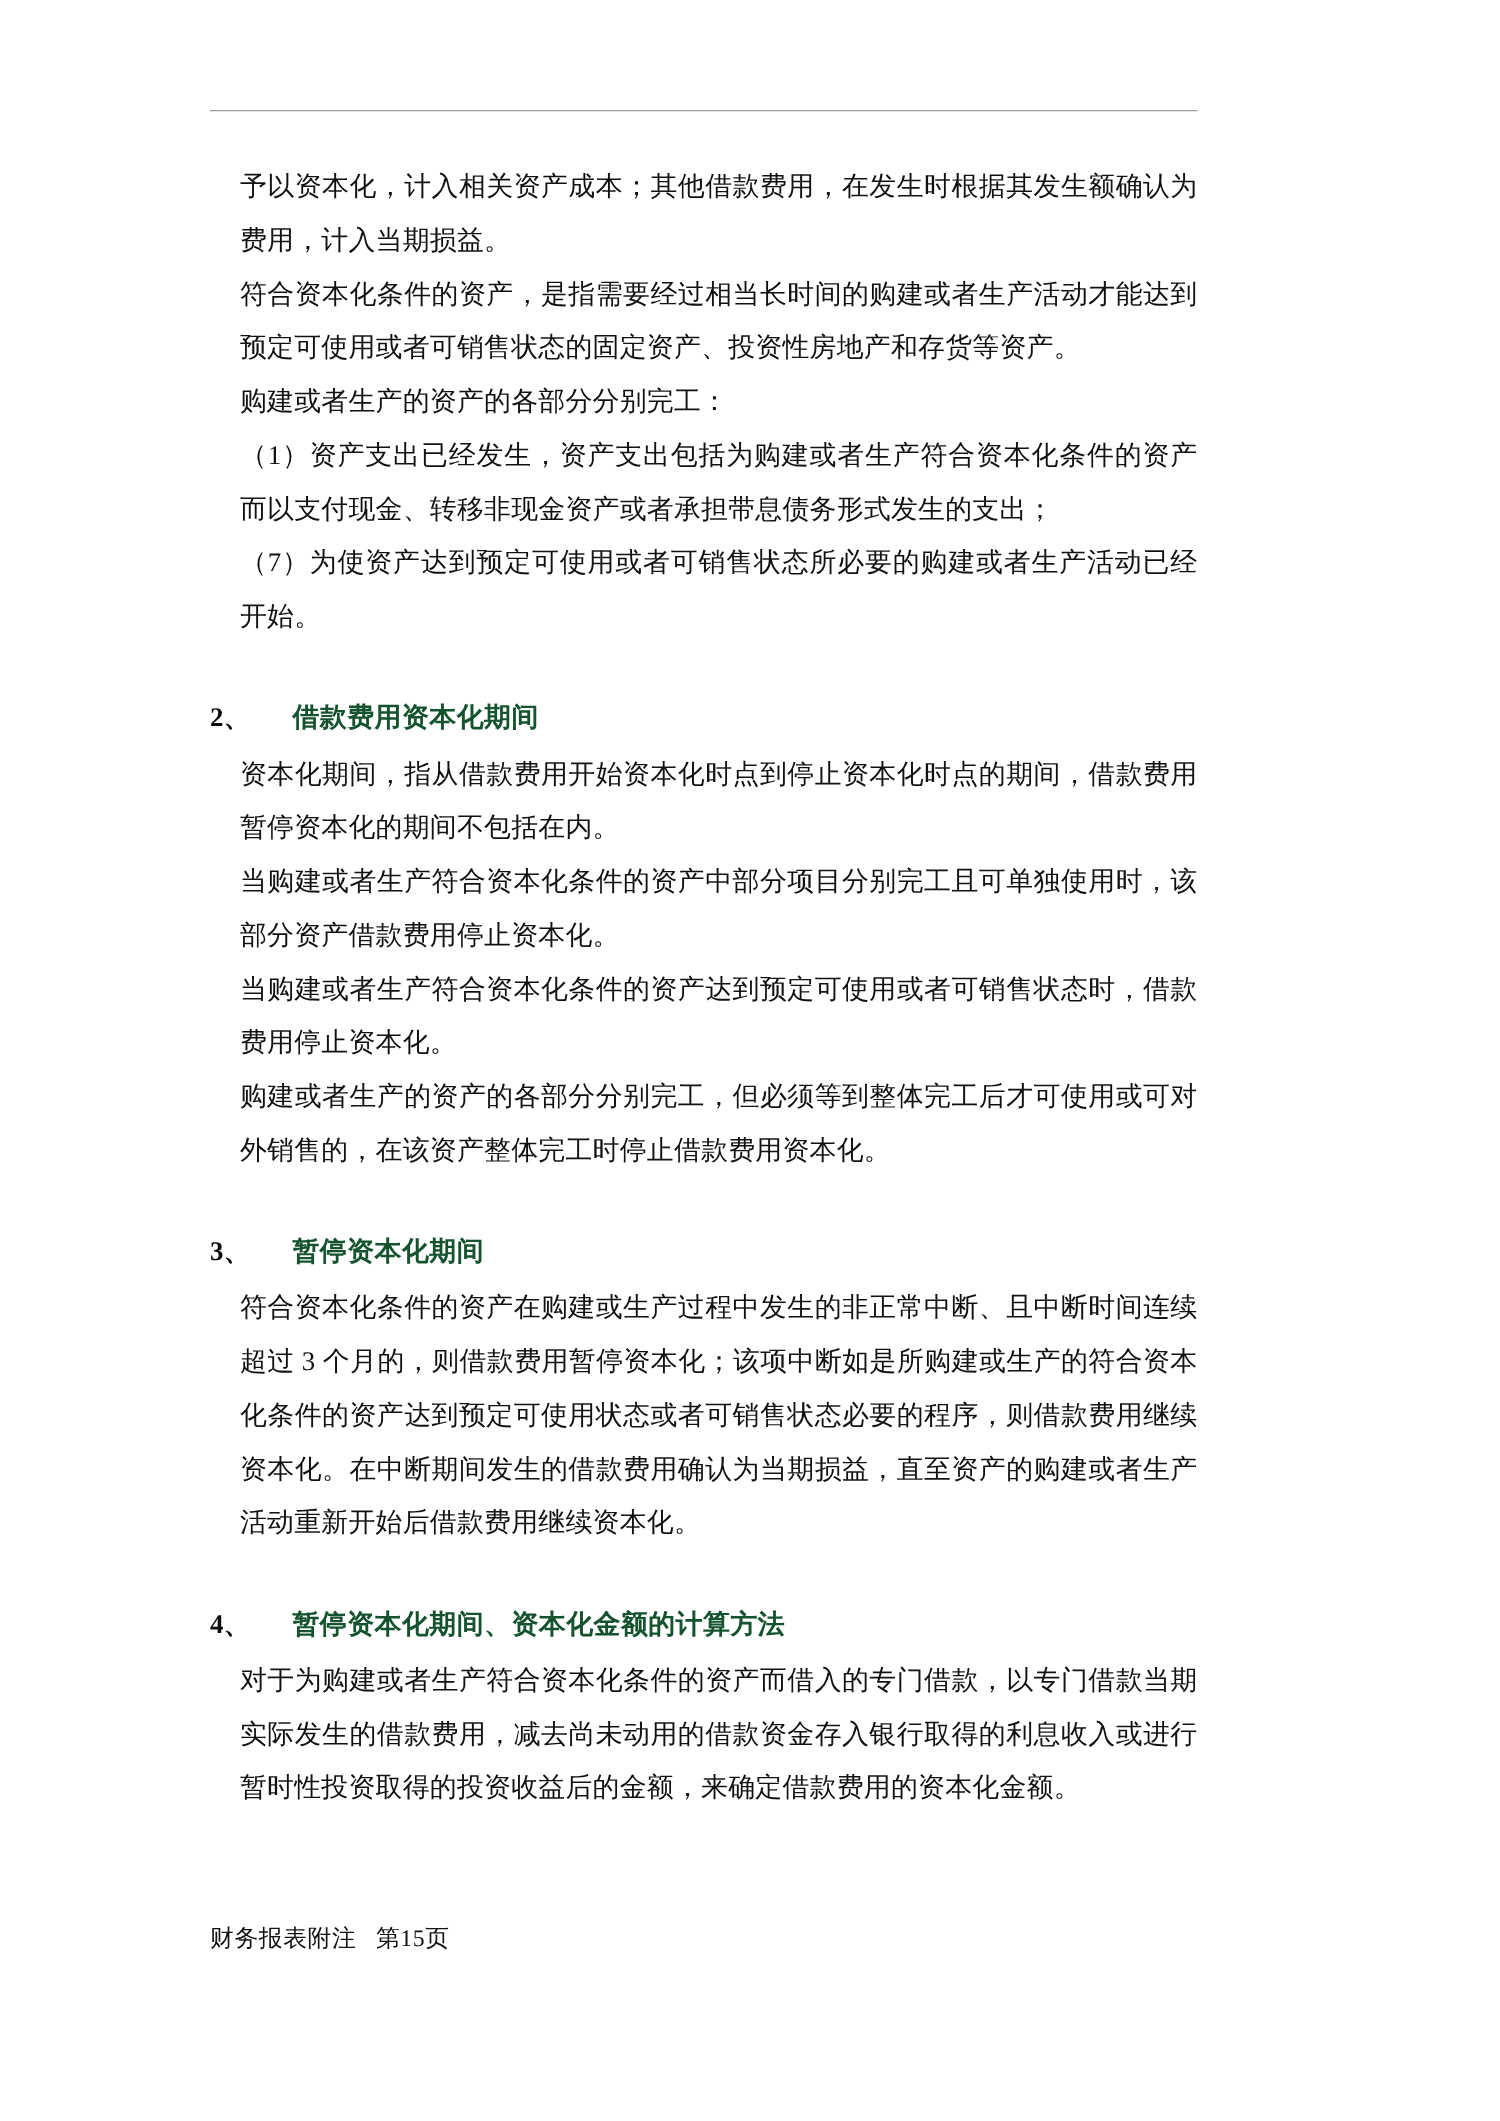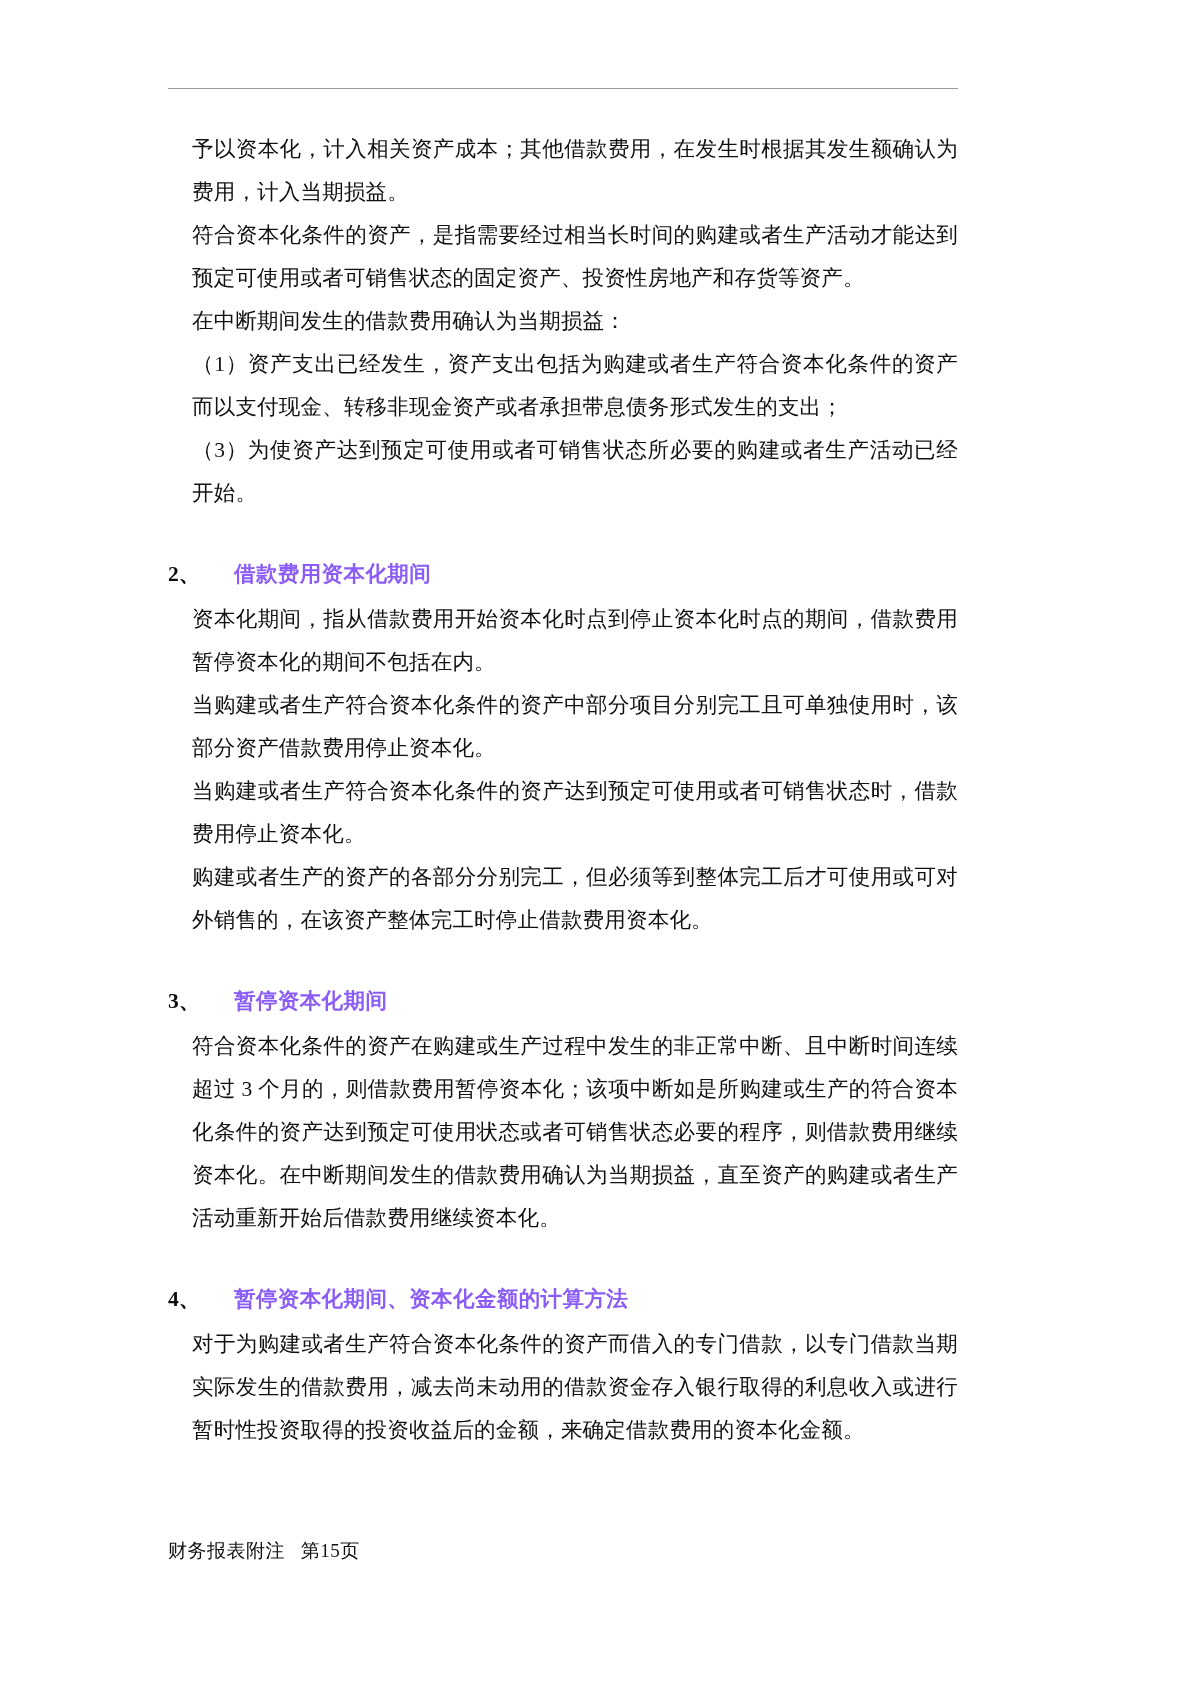--- a/index.html
+++ b/index.html
@@ -65,21 +65,21 @@
     flex: 0 0 66px;
     font-weight: bold;
     font-size: 21.5px;
     line-height: 43px;
     color: #0b0b0b;
   }
   .section-title {
     font-weight: bold;
     font-size: 21.5px;
     line-height: 43px;
-    color: #8b5cf6;
+    color: #14532d;
     letter-spacing: 0.4px;
   }
   .section-body {
     margin-top: 2px;
     padding-left: 24px;
   }
   .footer {
     position: absolute;
     left: 0;
     top: 1538px;
@@ -98,23 +98,23 @@
 
 <div class="page">
   <div class="page-inner">
 
     <div class="header-rule"></div>
 
     <div class="content">
 
       <p class="body-indent para-first">予以资本化，计入相关资产成本；其他借款费用，在发生时根据其发生额确认为费用，计入当期损益。</p>
       <p class="body-indent">符合资本化条件的资产，是指需要经过相当长时间的购建或者生产活动才能达到预定可使用或者可销售状态的固定资产、投资性房地产和存货等资产。</p>
-      <p class="body-indent">在中断期间发生的借款费用确认为当期损益：</p>
+      <p class="body-indent">购建或者生产的资产的各部分分别完工：</p>
       <p class="body-indent">（1）资产支出已经发生，资产支出包括为购建或者生产符合资本化条件的资产而以支付现金、转移非现金资产或者承担带息债务形式发生的支出；</p>
-      <p class="body-indent">（3）为使资产达到预定可使用或者可销售状态所必要的购建或者生产活动已经开始。</p>
+      <p class="body-indent">（7）为使资产达到预定可使用或者可销售状态所必要的购建或者生产活动已经开始。</p>
 
       <div class="section">
         <div class="section-num">2、</div>
         <div class="section-title">借款费用资本化期间</div>
       </div>
       <div class="section-body">
         <p>资本化期间，指从借款费用开始资本化时点到停止资本化时点的期间，借款费用暂停资本化的期间不包括在内。</p>
         <p>当购建或者生产符合资本化条件的资产中部分项目分别完工且可单独使用时，该部分资产借款费用停止资本化。</p>
         <p>当购建或者生产符合资本化条件的资产达到预定可使用或者可销售状态时，借款费用停止资本化。</p>
         <p>购建或者生产的资产的各部分分别完工，但必须等到整体完工后才可使用或可对外销售的，在该资产整体完工时停止借款费用资本化。</p>

